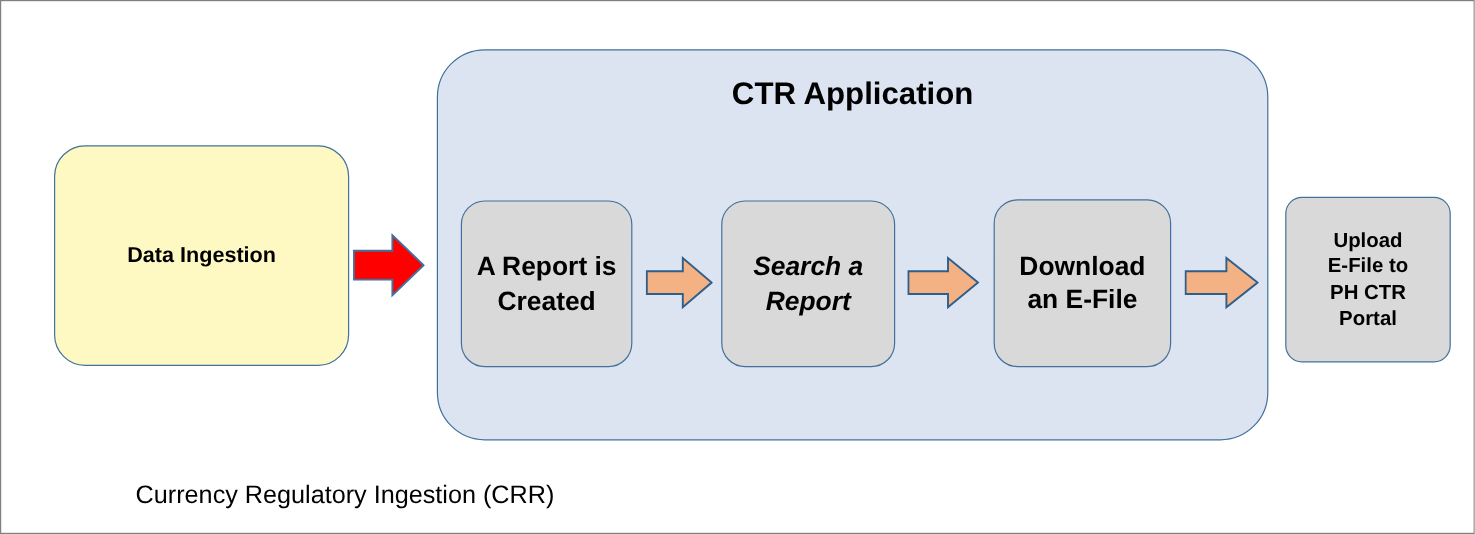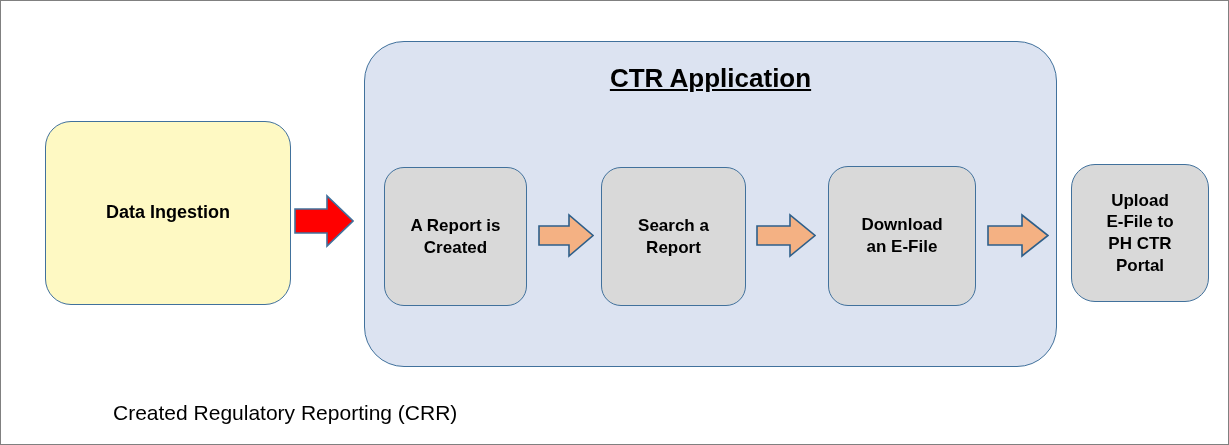--- a/index.html
+++ b/index.html
@@ -65,55 +65,55 @@
   }
   #container-title {
     position: absolute;
     left: 0;
     top: 21px;
     width: 100%;
     text-align: center;
     font-size: 26px;
     font-weight: bold;
     color: #000000;
-    text-decoration: underline;
   }
 
   
   .step-box {
     background: #D9D9D9;
     border-radius: 20px;
-    font-size: 17px;
+    font-size: 22px;
   }
   #node-report-created {
     left: 383px;
     top: 166px;
     width: 143px;
     height: 139px;
   }
   #node-search-report {
     left: 600px;
     top: 166px;
     width: 145px;
     height: 139px;
+    font-style: italic;
   }
   #node-download-efile {
     left: 827px;
     top: 165px;
     width: 148px;
     height: 140px;
     justify-content: center;
   }
   #node-upload-portal {
     left: 1070px;
     top: 163px;
     width: 138px;
     height: 138px;
     background: #D9D9D9;
-    border-radius: 24px;
+    border-radius: 14px;
     font-size: 17px;
   }
 
   
   .arrow {
     position: absolute;
   }
   .arrow svg { display: block; }
 
   #arrow-red {
@@ -204,15 +204,15 @@
     </svg>
   </div>
 
   <div class="node" id="node-upload-portal">
     <span class="node-label">Upload
 E-File to
 PH CTR
 Portal</span>
   </div>
 
-  <div id="caption">Created Regulatory Reporting (CRR)</div>
+  <div id="caption">Currency Regulatory Ingestion (CRR)</div>
 
 </div>
 
 </body></html>

